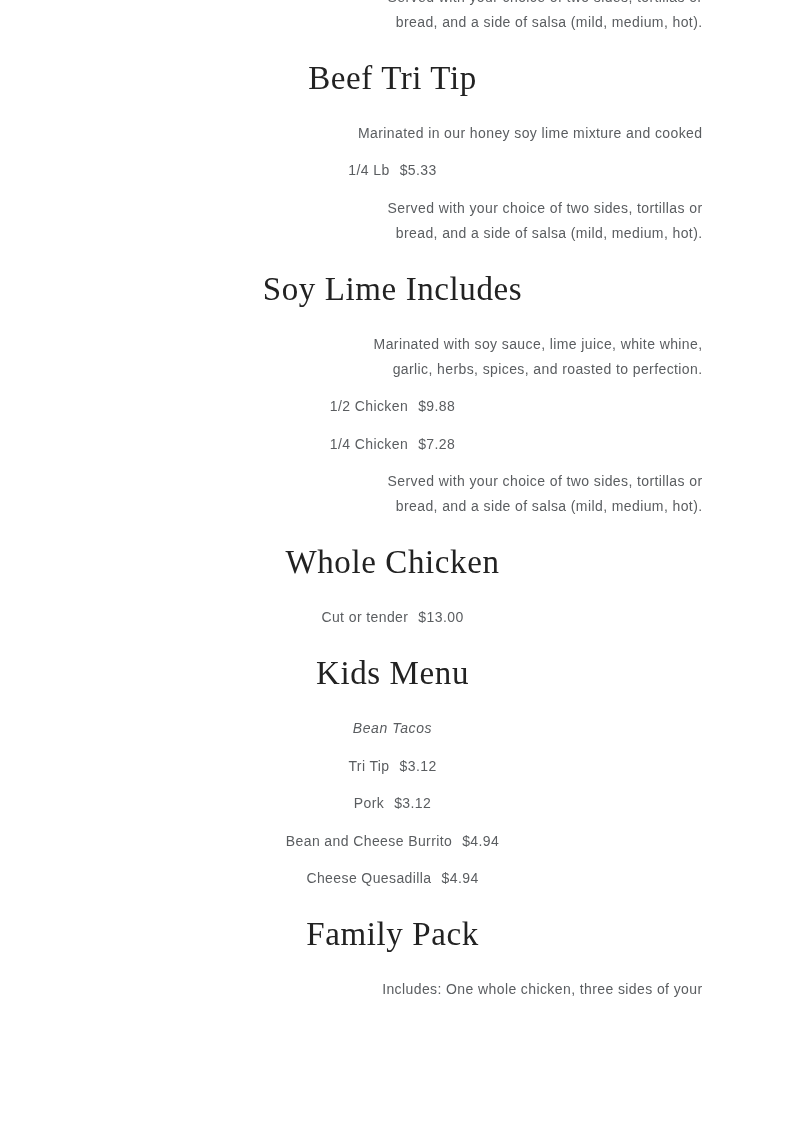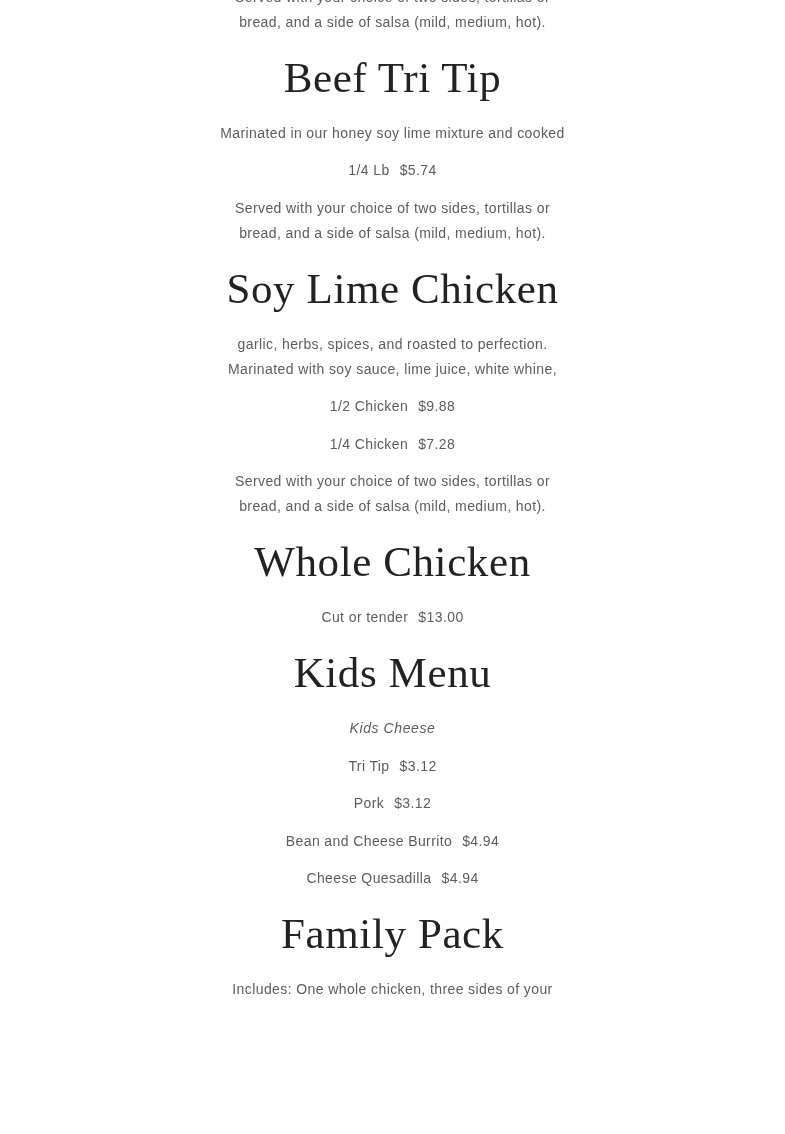--- a/index.html
+++ b/index.html
@@ -21,78 +21,78 @@
     position:relative;
     top:-28px;               
     width:620px;
     margin:0 auto;
     text-align:center;
   }
   .menu-section{ display:block; }
   .section-heading{
     font-family:"Liberation Serif","DejaVu Serif",serif;
     font-weight:400;
-    font-size:43px;
+    font-size:33px;
     line-height:44px;
     letter-spacing:0.6px;
     color:var(--heading-color);
     margin:21px 0;
   }
   .item-description, .price-row, .item-note{
     font-size:14px;
     line-height:25px;
     letter-spacing:0.4px;
     margin:12.5px 0;
   }
-  .description-line{ display:block; }
+  .description-line{ display:block;text-align:right; }
   .price-row .item-name{ display:inline-block; }
   .price-row .item-price{ display:inline-block; margin-left:10px; }
   .item-note{ font-style:italic; letter-spacing:0.6px; }
 </style>
 </head>
 <body>
 
 <main class="menu-column" id="menu-root">
     <section class="menu-section">
       <p class="item-description">
         <span class="description-line">Served with your choice of two sides, tortillas or</span>
         <span class="description-line">bread, and a side of salsa (mild, medium, hot).</span>
       </p>
     </section>
     <section class="menu-section">
       <h2 class="section-heading">Beef Tri Tip</h2>
       <p class="item-description">
         <span class="description-line">Marinated in our honey soy lime mixture and cooked</span>
       </p>
-      <p class="price-row"><span class="item-name">1/4 Lb</span><span class="item-price">$5.74</span></p>
+      <p class="price-row"><span class="item-name">1/4 Lb</span><span class="item-price">$5.33</span></p>
       <p class="item-description">
         <span class="description-line">Served with your choice of two sides, tortillas or</span>
         <span class="description-line">bread, and a side of salsa (mild, medium, hot).</span>
       </p>
     </section>
     <section class="menu-section">
-      <h2 class="section-heading">Soy Lime Chicken</h2>
+      <h2 class="section-heading">Soy Lime Includes</h2>
       <p class="item-description">
+        <span class="description-line">Marinated with soy sauce, lime juice, white whine,</span>
         <span class="description-line">garlic, herbs, spices, and roasted to perfection.</span>
-        <span class="description-line">Marinated with soy sauce, lime juice, white whine,</span>
       </p>
       <p class="price-row"><span class="item-name">1/2 Chicken</span><span class="item-price">$9.88</span></p>
       <p class="price-row"><span class="item-name">1/4 Chicken</span><span class="item-price">$7.28</span></p>
       <p class="item-description">
         <span class="description-line">Served with your choice of two sides, tortillas or</span>
         <span class="description-line">bread, and a side of salsa (mild, medium, hot).</span>
       </p>
     </section>
     <section class="menu-section">
       <h2 class="section-heading">Whole Chicken</h2>
       <p class="price-row"><span class="item-name">Cut or tender</span><span class="item-price">$13.00</span></p>
     </section>
     <section class="menu-section">
       <h2 class="section-heading">Kids Menu</h2>
-      <p class="item-note">Kids Cheese</p>
+      <p class="item-note">Bean Tacos</p>
       <p class="price-row"><span class="item-name">Tri Tip</span><span class="item-price">$3.12</span></p>
       <p class="price-row"><span class="item-name">Pork</span><span class="item-price">$3.12</span></p>
       <p class="price-row"><span class="item-name">Bean and Cheese Burrito</span><span class="item-price">$4.94</span></p>
       <p class="price-row"><span class="item-name">Cheese Quesadilla</span><span class="item-price">$4.94</span></p>
     </section>
     <section class="menu-section">
       <h2 class="section-heading">Family Pack</h2>
       <p class="item-description">
         <span class="description-line">Includes: One whole chicken, three sides of your</span>
       </p>

